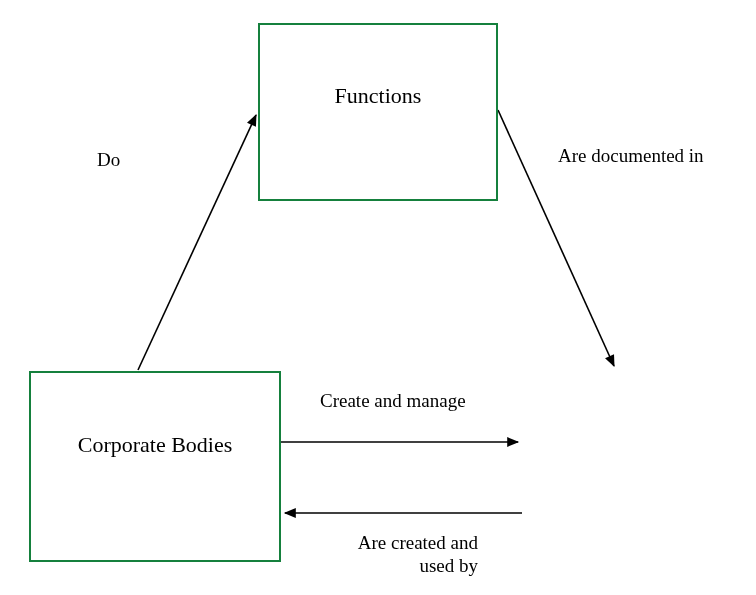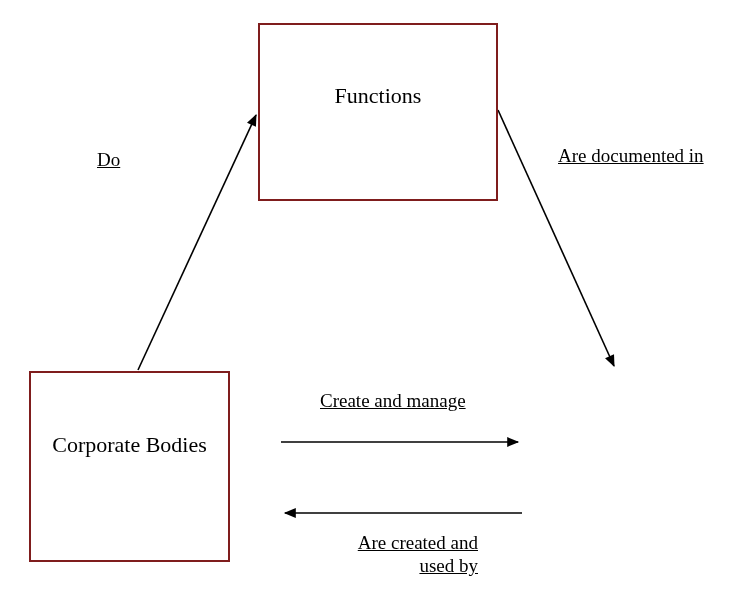--- a/index.html
+++ b/index.html
@@ -19,45 +19,44 @@
   .arrow-layer {
     position: absolute;
     left: 0;
     top: 0;
     width: 756px;
     height: 595px;
   }
   .node {
     position: absolute;
     box-sizing: border-box;
-    border: 2px solid #7f1d1d;
+    border: 2px solid #15803d;
     background: #ffffff;
     display: flex;
     align-items: center;
     justify-content: center;
     font-size: 22px;
   }
   .node-functions {
     left: 258px; top: 23px; width: 240px; height: 178px;
     padding-bottom: 32px;
   }
   .node-corporate {
-    left: 29px; top: 371px; width: 201px; height: 191px;
+    left: 29px; top: 371px; width: 252px; height: 191px;
     padding-bottom: 44px;
   }
   .node-records {
     left: 522px; top: 371px; width: 201px; height: 191px;
     padding-bottom: 34px;
   }
   .edge-label {
     position: absolute;
     font-size: 19px;
     line-height: 23px;
     white-space: nowrap;
-    text-decoration: underline;
   }
   .lbl-do   { left: 97px;  top: 148px; }
   .lbl-doc  { left: 558px; top: 144px; }
   .lbl-create {
     left: 320px; top: 389px; width: 164px;
   }
   .lbl-used {
     left: 324px; top: 531px; width: 154px;
     text-align: right;
     white-space: normal;

